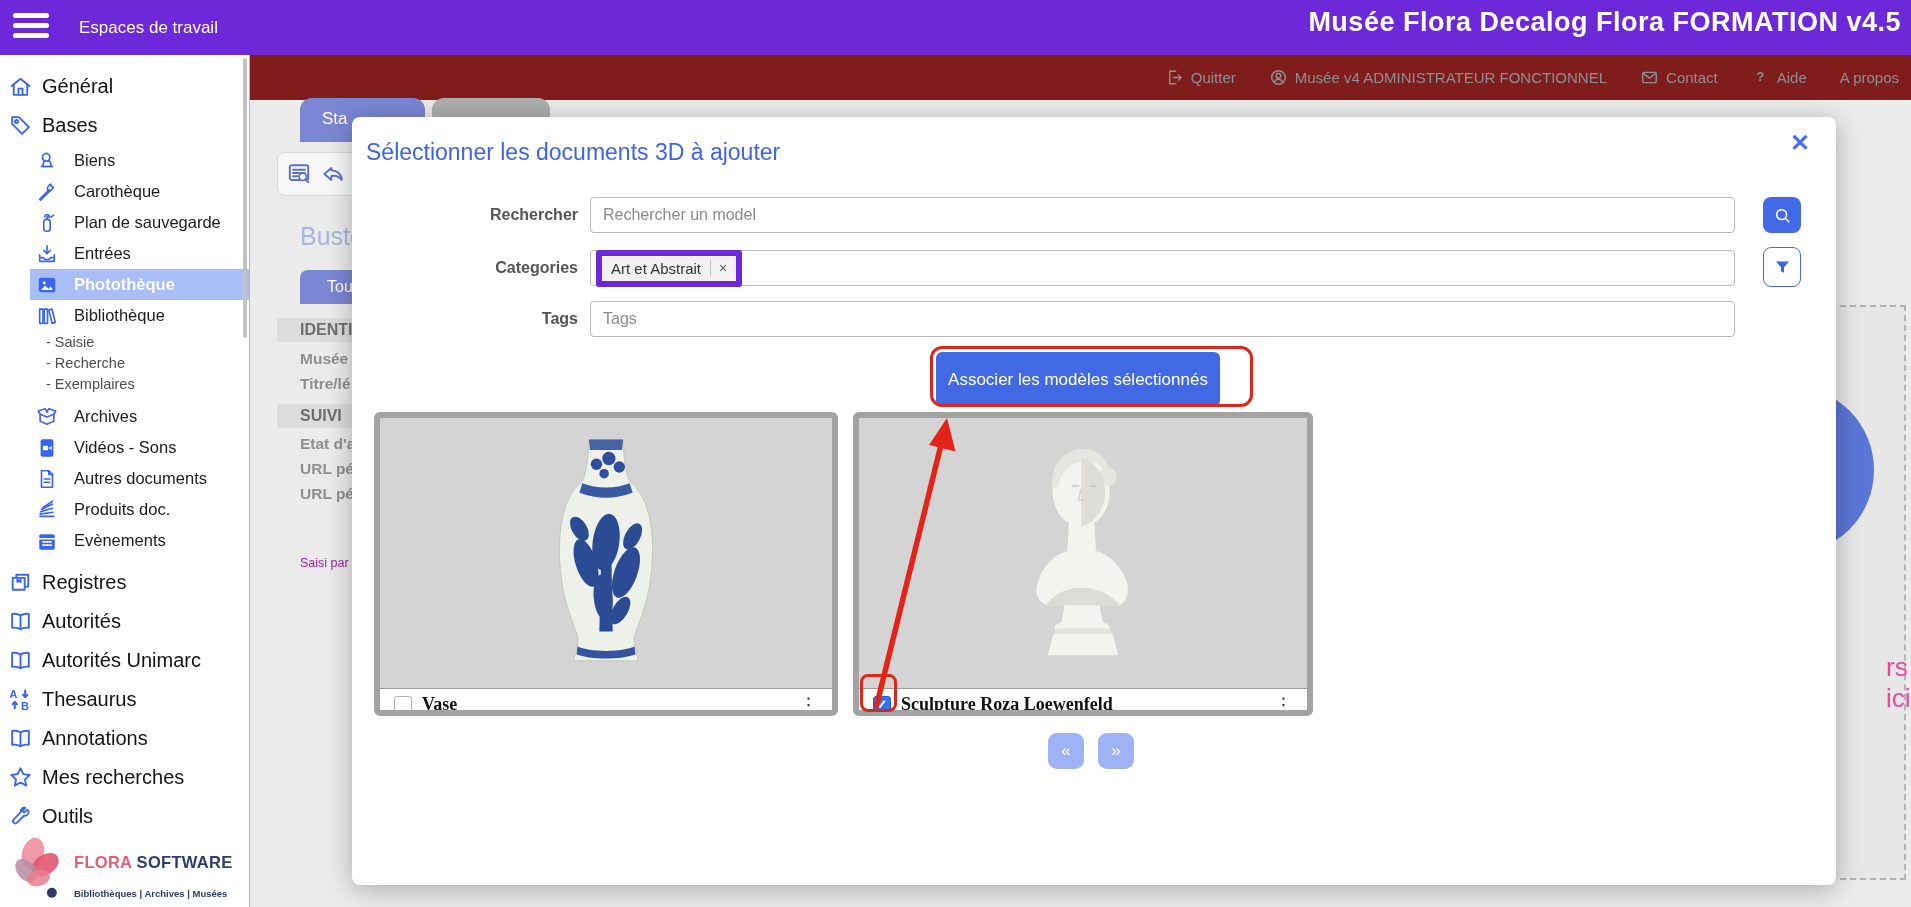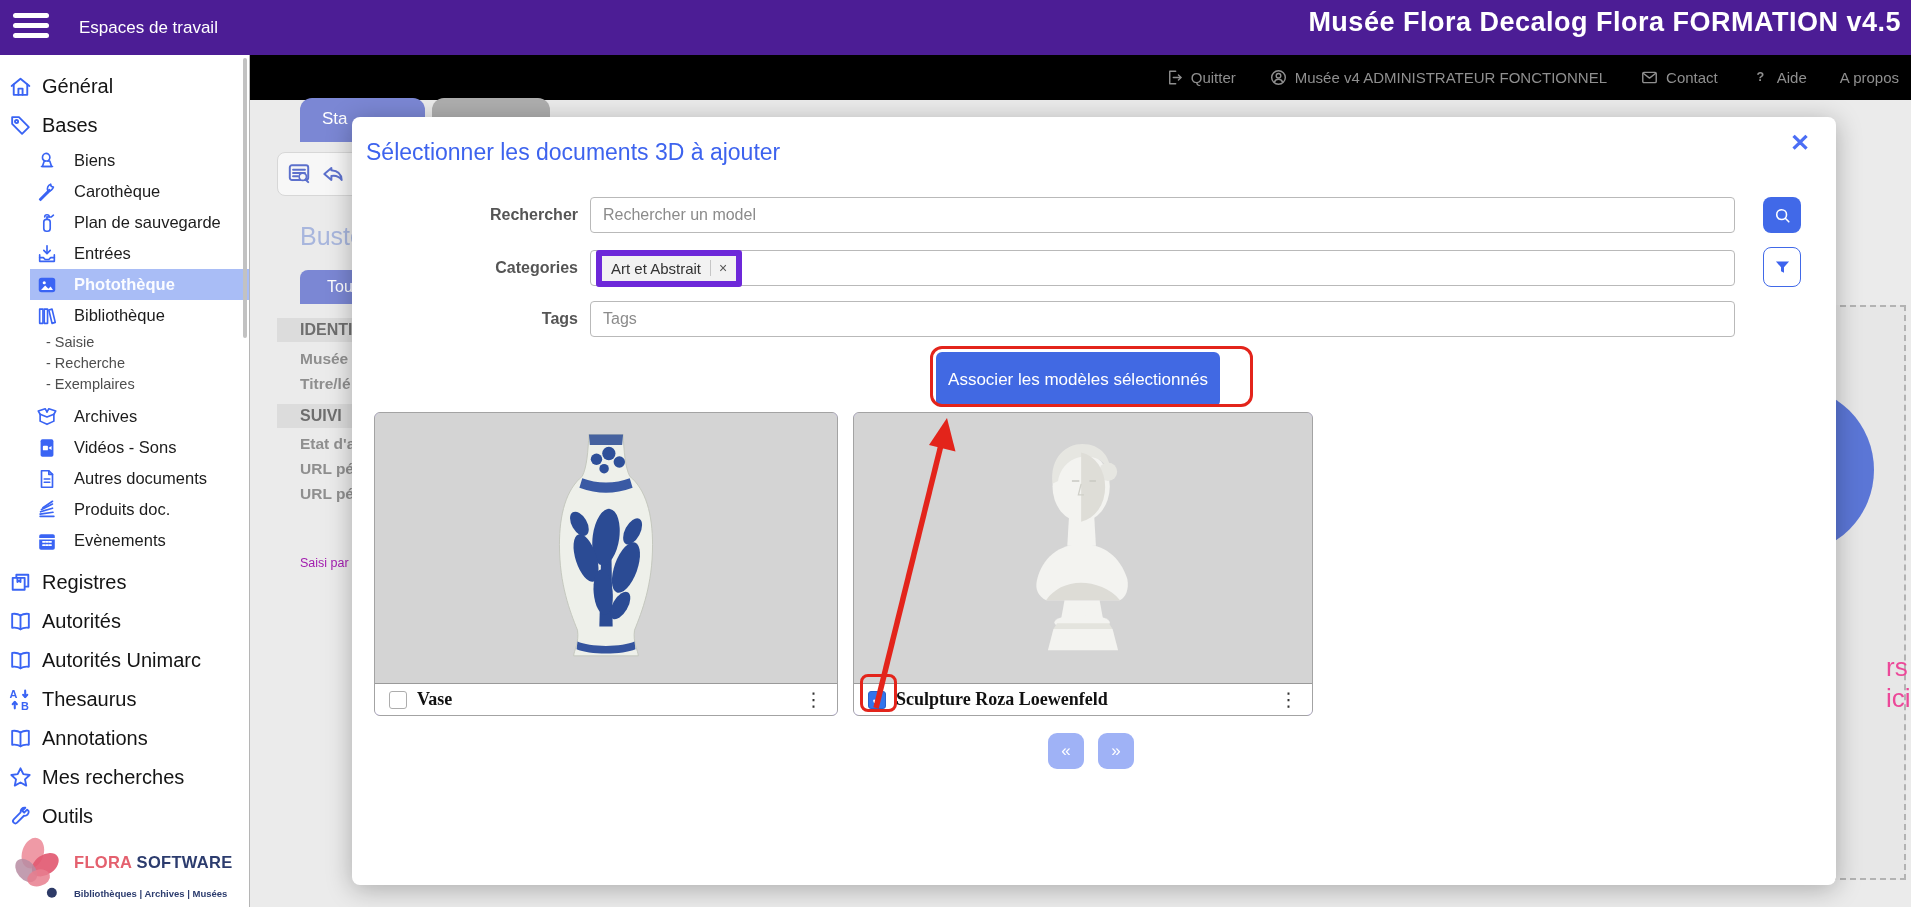--- a/index.html
+++ b/index.html
@@ -1,27 +1,27 @@
 <!DOCTYPE html>
 <html><head>
 <meta charset="utf-8">
 <style>
   html,body{margin:0;padding:0;}
   body{width:1911px;height:907px;position:relative;overflow:hidden;background:#fff;
        font-family:"Liberation Sans",sans-serif;}
 
   
-  #topbar{position:absolute;left:0;top:0;width:100%;height:55px;background:#4c1d95;z-index:3;}
+  #topbar{position:absolute;left:0;top:0;width:100%;height:55px;background:#6d28d9;z-index:3;}
   .burger{position:absolute;left:13px;top:13px;width:36px;cursor:pointer;}
   .burger div{height:5px;background:#fff;border-radius:2.5px;margin-bottom:5px;}
   .ws{position:absolute;left:79px;top:18px;color:#fff;font-size:17px;}
   .apptitle{position:absolute;right:10px;top:7px;color:#fff;font-size:27px;font-weight:bold;letter-spacing:.5px;}
 
   
-  #secbar{position:absolute;left:250px;top:55px;right:0;height:45px;background:#000000;z-index:1;
+  #secbar{position:absolute;left:250px;top:55px;right:0;height:45px;background:#7f1d1d;z-index:1;
           display:flex;align-items:center;justify-content:flex-end;gap:33px;padding-right:12px;box-sizing:border-box;
           color:#8f8f8f;font-size:15px;}
   .menuitem{display:flex;align-items:center;gap:7px;cursor:pointer;white-space:nowrap;}
   .menuitem .mico{width:19px;height:19px;display:inline-block;}
   .menuitem .mico svg{width:100%;height:100%;}
 
   
   #bglayer{position:absolute;inset:0;z-index:1;}
   #contentbg{position:absolute;left:250px;top:100px;right:0;bottom:0;background:#ebebeb;}
   .bgtab1{position:absolute;left:300px;top:98px;width:125px;height:44px;background:#7b87d4;border-radius:12px 12px 0 0;
@@ -80,21 +80,21 @@
   .chipx{margin-left:9px;padding-left:8px;border-left:1px solid #c6c6c6;color:#555;font-size:14px;cursor:pointer;}
   .sbtn{position:absolute;left:1411px;top:80px;width:38px;height:36px;background:#4169e8;border:none;border-radius:8px;
         display:flex;align-items:center;justify-content:center;color:#fff;cursor:pointer;}
   .fbtn{position:absolute;left:1411px;top:130px;width:38px;height:40px;background:#fff;border:1.5px solid #4169e8;
         border-radius:8px;display:flex;align-items:center;justify-content:center;color:#3d63ee;cursor:pointer;box-sizing:border-box;}
   .sbtn svg,.fbtn svg{width:21px;height:21px;}
   .assoc{position:absolute;left:584px;top:235px;width:284px;height:55px;background:#4169e3;color:#fff;font-size:17px;
          border:none;border-radius:6px;cursor:pointer;font-family:"Liberation Sans",sans-serif;}
   .redbox-btn{position:absolute;left:578px;top:229px;width:323px;height:61px;border:3px solid #e3241b;border-radius:12px;
               box-sizing:border-box;pointer-events:none;z-index:8;}
-  .card{position:absolute;top:295px;height:304px;border:1px solid #a3a3a3;border-radius:6px;background:#c4b5fd;
+  .card{position:absolute;top:295px;height:304px;border:6px solid #a3a3a3;border-radius:6px;background:#c4b5fd;
         box-sizing:border-box;overflow:hidden;}
   .card1{left:22px;width:464px;}
   .card2{left:501px;width:460px;}
   .cimg{height:271px;background:#d4d4d4;display:flex;align-items:center;justify-content:center;border-bottom:1px solid #9a9a9a;box-sizing:border-box;}
   .cfoot{height:31px;display:flex;align-items:center;padding:0 14px;gap:10px;background:#fff;}
   .cbox{width:18px;height:18px;border:1.5px solid #adadad;border-radius:3px;background:#fff;box-sizing:border-box;
         display:flex;align-items:center;justify-content:center;cursor:pointer;flex:0 0 auto;}
   .cbox.checked{background:#3274ec;border-color:#2a62c8;color:#fff;font-size:13px;font-weight:bold;}
   .ctitle{font-family:"Liberation Serif",serif;font-weight:bold;font-size:18px;color:#111;white-space:nowrap;}
   .kebab{margin-left:auto;font-size:19px;color:#333;cursor:pointer;line-height:1;}

